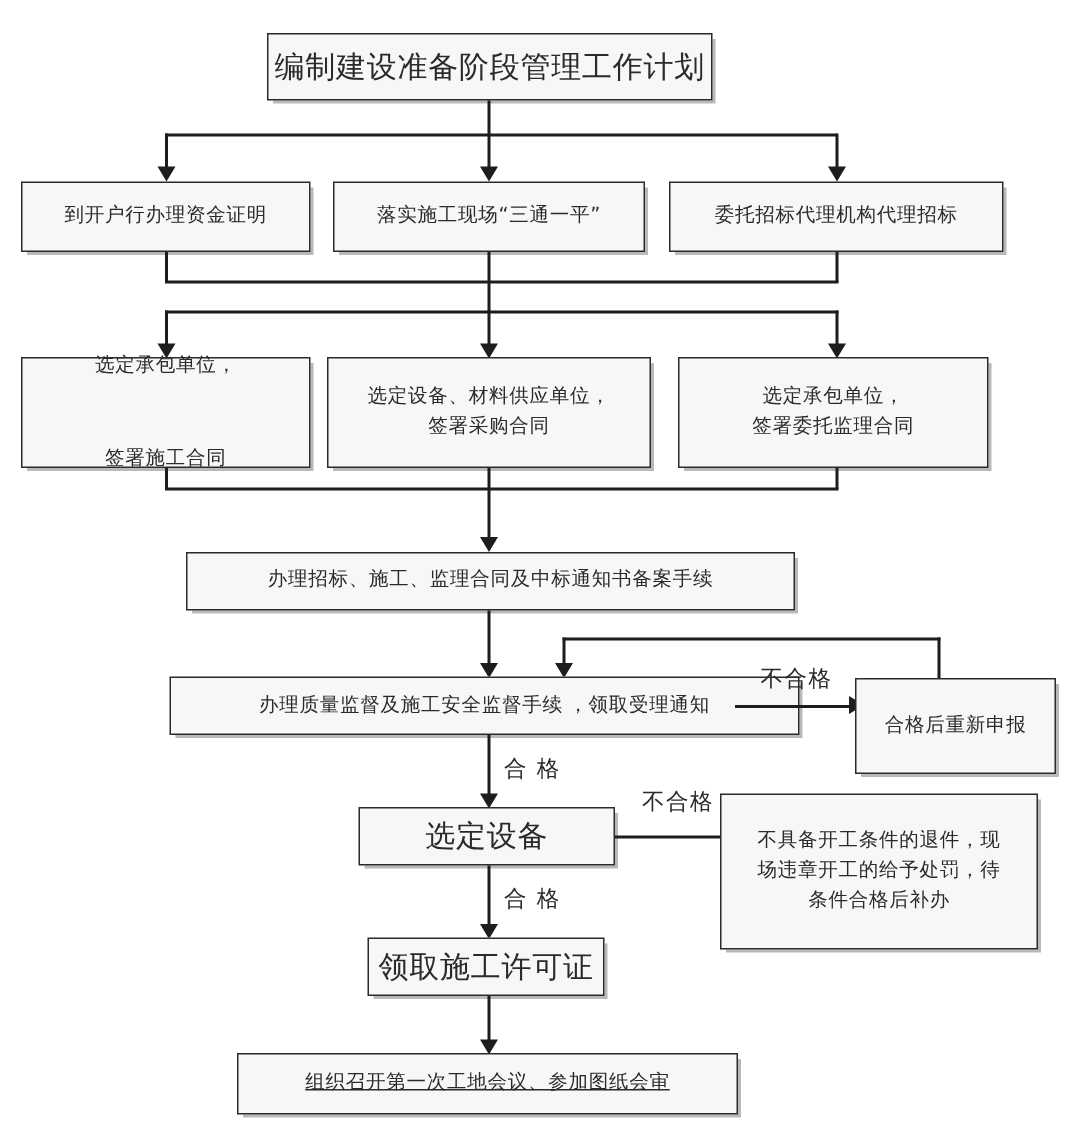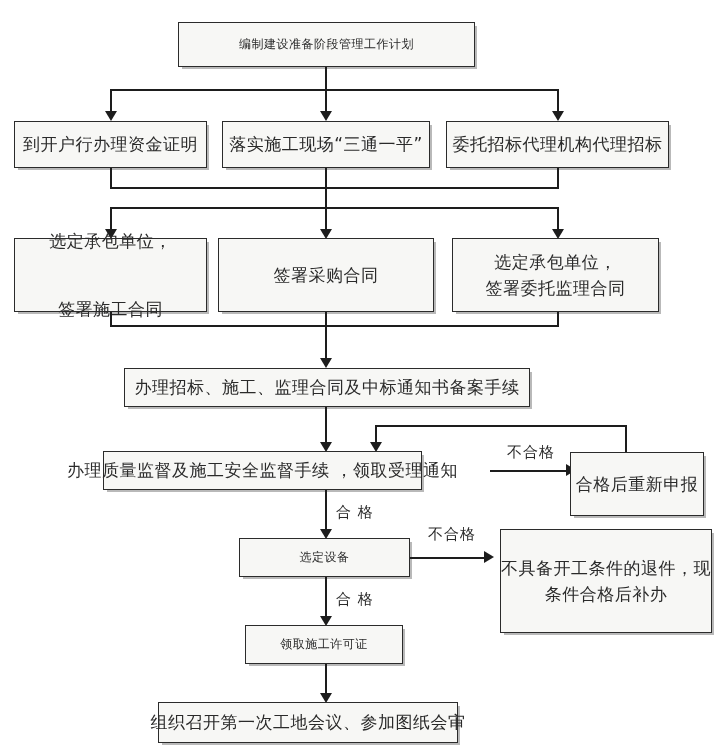--- a/index.html
+++ b/index.html
@@ -19,22 +19,22 @@
     box-shadow:3px 3px 0 -1px #b9b9b9;
     display:flex;
     flex-direction:column;
     align-items:center;
     justify-content:center;
     text-align:center;
     color:#2a2a2a;
     letter-spacing:0.5px;
   }
   .node .ln{display:block;white-space:nowrap;line-height:1.55;}
-  .f16{font-size:12px;}
-  .f15{font-size:17px;}
+  .f16{font-size:20px;}
+  .f15{font-size:13px;}
 
   .vline{position:absolute;background:#1d1d1d;width:2px;}
   .hline{position:absolute;background:#1d1d1d;height:2px;}
   .arrow-d{
     position:absolute;width:0;height:0;
     border-left:6px solid transparent;
     border-right:6px solid transparent;
     border-top:10px solid #1d1d1d;
   }
   .arrow-r{
@@ -89,20 +89,21 @@
   <div class="vline" style="left:325px;top:207px;height:26px;"></div>
   <div class="arrow-d" style="left:320px;top:229px;"></div>
   <div class="vline" style="left:557px;top:207px;height:26px;"></div>
   <div class="arrow-d" style="left:552px;top:229px;"></div>
 
   <div class="node f15" style="left:14px;top:238px;width:193px;height:74px;gap:42px;">
     <span class="ln">选定承包单位，</span>
     <span class="ln">签署施工合同</span>
   </div>
   <div class="node f15" style="left:218px;top:238px;width:216px;height:74px;">
+    <span class="ln">选定设备、材料供应单位，</span>
     <span class="ln">签署采购合同</span>
   </div>
   <div class="node f15" style="left:452px;top:238px;width:207px;height:74px;">
     <span class="ln">选定承包单位，</span>
     <span class="ln">签署委托监理合同</span>
   </div>
 
   <div class="vline" style="left:110px;top:312px;height:14px;"></div>
   <div class="vline" style="left:557px;top:312px;height:14px;"></div>
   <div class="hline" style="left:110px;top:325px;width:449px;"></div>
@@ -114,21 +115,21 @@
   </div>
 
   <div class="vline" style="left:325px;top:407px;height:38px;"></div>
   <div class="arrow-d" style="left:320px;top:442px;"></div>
 
   <div class="vline" style="left:625px;top:425px;height:27px;"></div>
   <div class="hline" style="left:375px;top:425px;width:252px;"></div>
   <div class="vline" style="left:375px;top:425px;height:20px;"></div>
   <div class="arrow-d" style="left:370px;top:442px;"></div>
 
-  <div class="node f15" style="left:103px;top:451px;width:319px;height:39px;">
+  <div class="node f15" style="left:113px;top:451px;width:420px;height:39px;font-family:Liberation Serif, serif;">
     <span class="ln">办理质量监督及施工安全监督手续 ，领取受理通知</span>
   </div>
 
   <div class="hline" style="left:490px;top:470px;width:80px;"></div>
   <div class="arrow-r" style="left:566px;top:464px;"></div>
   <div class="elabel" style="left:507px;top:443px;">不合格</div>
 
   <div class="node f15" style="left:570px;top:452px;width:134px;height:64px;">
     <span class="ln">合格后重新申报</span>
   </div>
@@ -138,33 +139,34 @@
   <div class="elabel" style="left:336px;top:503px;">合 格</div>
 
   <div class="node f16" style="left:239px;top:538px;width:171px;height:39px;">
     <span class="ln">选定设备</span>
   </div>
 
   <div class="hline" style="left:410px;top:557px;width:78px;"></div>
   <div class="arrow-r" style="left:484px;top:551px;"></div>
   <div class="elabel" style="left:428px;top:525px;">不合格</div>
 
-  <div class="node f15" style="left:500px;top:529px;width:212px;height:104px;">
+  <div class="node f15" style="left:480px;top:529px;width:212px;height:104px;">
     <span class="ln">不具备开工条件的退件，现</span>
+    <span class="ln">场违章开工的给予处罚，待</span>
     <span class="ln">条件合格后补办</span>
   </div>
 
   <div class="vline" style="left:325px;top:577px;height:42px;"></div>
   <div class="arrow-d" style="left:320px;top:616px;"></div>
   <div class="elabel" style="left:336px;top:590px;">合 格</div>
 
   <div class="node f16" style="left:245px;top:625px;width:158px;height:39px;">
     <span class="ln">领取施工许可证</span>
   </div>
 
   <div class="vline" style="left:325px;top:664px;height:32px;"></div>
   <div class="arrow-d" style="left:320px;top:693px;"></div>
 
-  <div class="node f15" style="left:158px;top:702px;width:300px;height:41px;">
+  <div class="node f15" style="left:158px;top:702px;width:334px;height:41px;text-decoration:underline;">
     <span class="ln">组织召开第一次工地会议、参加图纸会审</span>
   </div>
 
 </div>
 
 </body></html>

